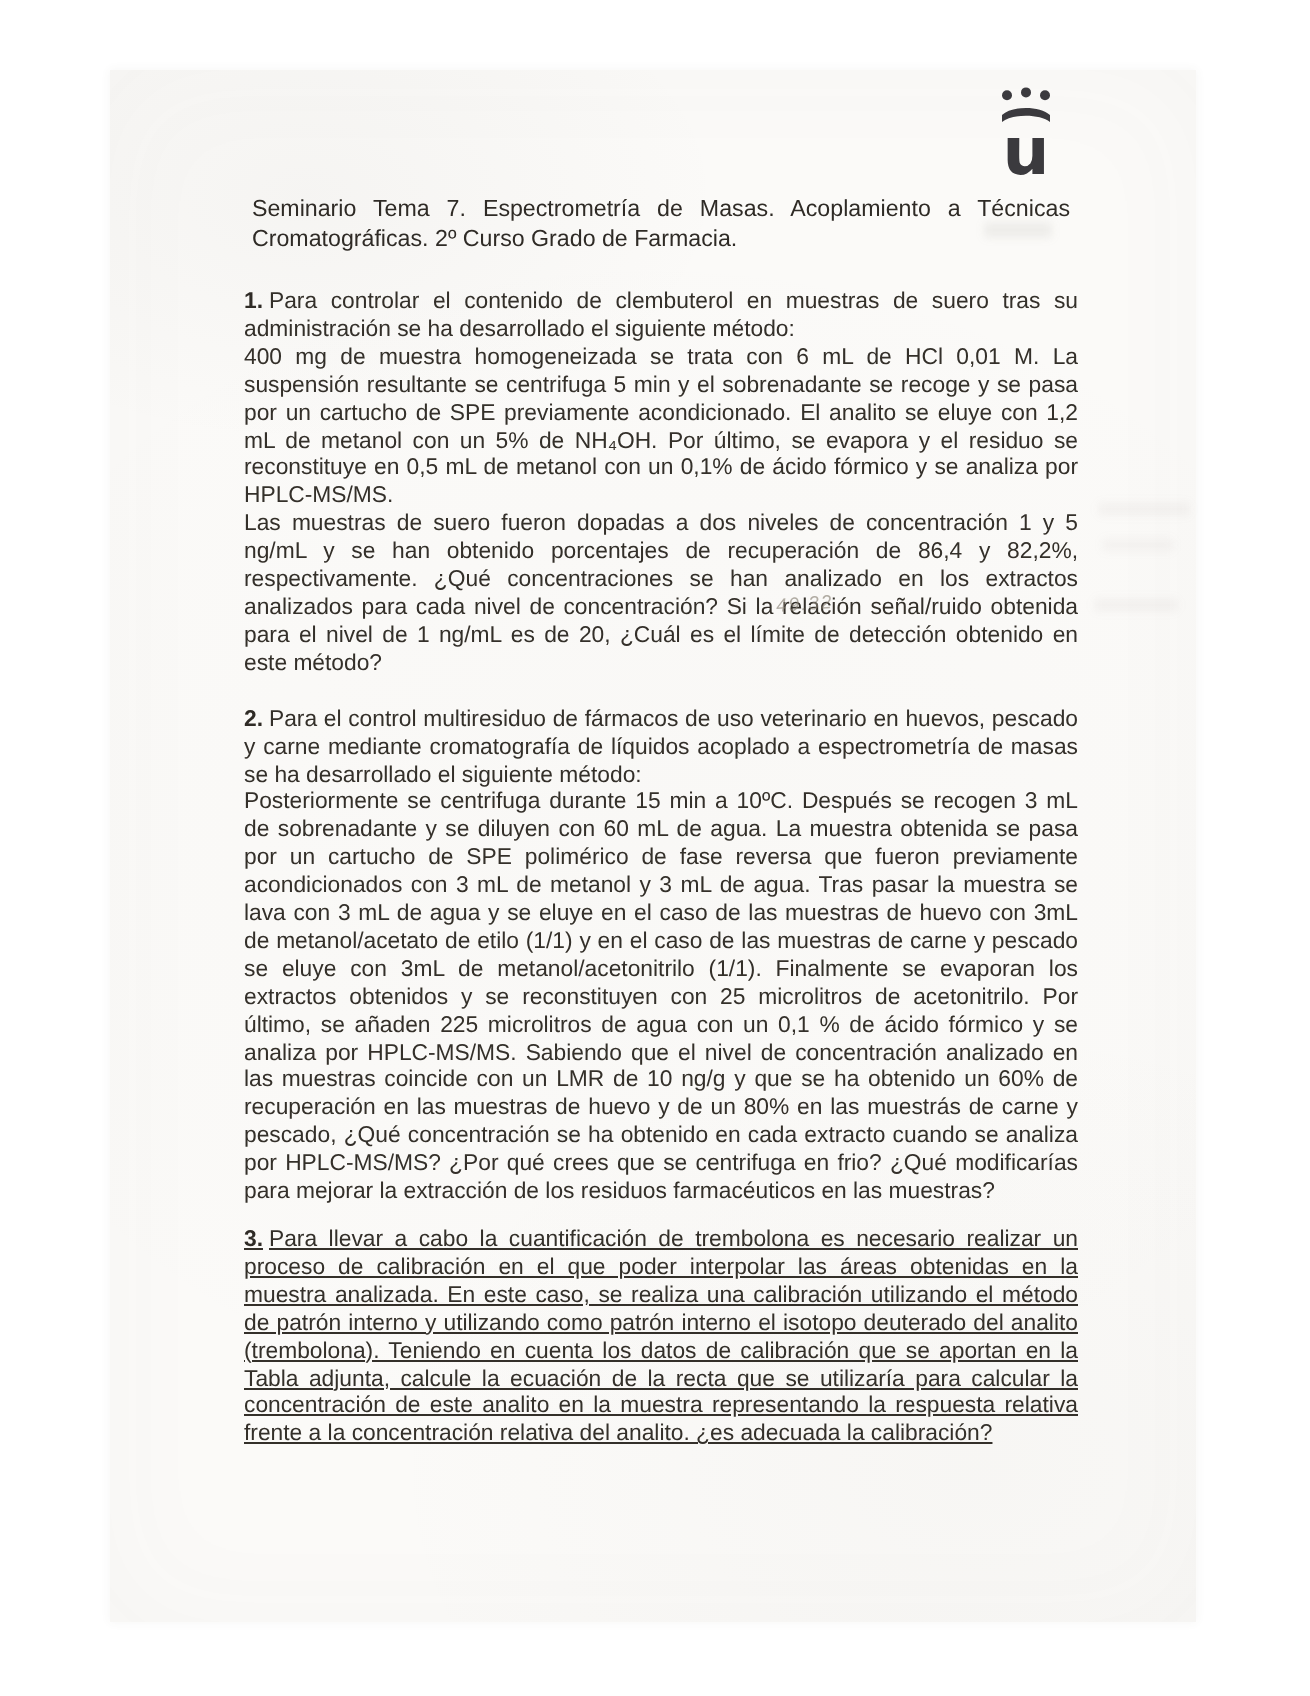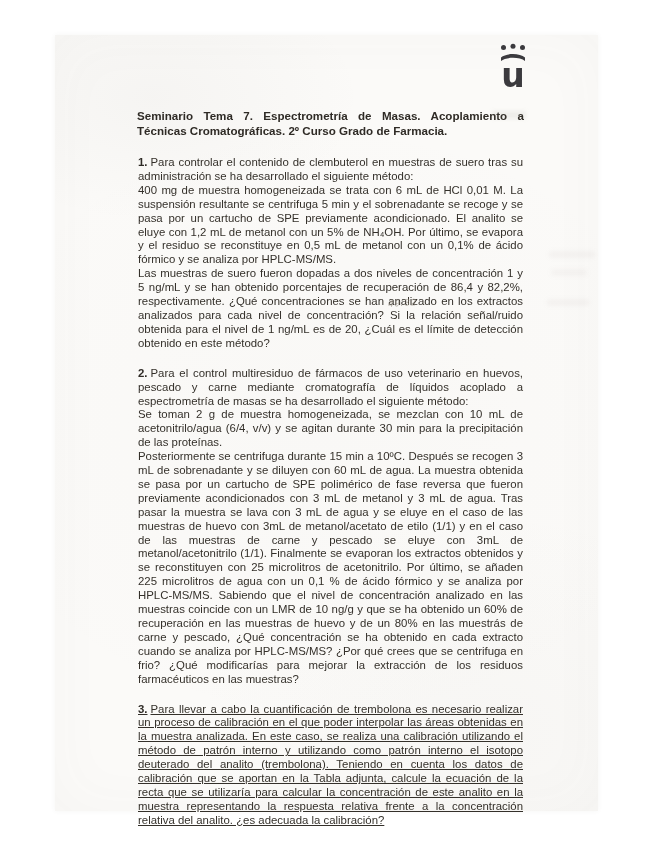--- a/index.html
+++ b/index.html
@@ -37,28 +37,28 @@
   }
   .logo .ink { fill: #3b3a3e; }
   .content {
     position: absolute;
     left: 67px;
     top: 58px;
     width: 417px;
     color: #34302a;
   }
   .doc-title {
-    margin: 15px;
+    margin: 4px;
     font-size: 11.6px;
     line-height: 15px;
-    font-weight: bold;
+    font-weight: normal;
     text-align: justify;
     color: #2f2b26;
   }
-  .question { margin: 16px; }
+  .question { margin: 0; }
   .q1 { margin-top: 18px; }
   .q2 { margin-top: 14px; }
   .q3 { margin-top: 10px; text-decoration: underline; }
   .seg {
     margin: 0;
     font-size: 11.4px;
     line-height: 13.9px;
     text-align: justify;
     color: #34302a;
   }
@@ -106,21 +106,20 @@
       <p class="doc-title">Seminario Tema 7. Espectrometría de Masas. Acoplamiento a Técnicas Cromatográficas. 2º Curso Grado de Farmacia.</p>
 
       <div class="question q1">
         <p class="seg"><span class="qnum">1.</span><span>Para controlar el contenido de clembuterol en muestras de suero tras su administración se ha desarrollado el siguiente método:</span></p>
         <p class="seg">400 mg de muestra homogeneizada se trata con 6 mL de HCl 0,01 M. La suspensión resultante se centrifuga 5 min y el sobrenadante se recoge y se pasa por un cartucho de SPE previamente acondicionado. El analito se eluye con 1,2 mL de metanol con un 5% de NH₄OH. Por último, se evapora y el residuo se reconstituye en 0,5 mL de metanol con un 0,1% de ácido fórmico y se analiza por HPLC-MS/MS.</p>
         <p class="seg">Las muestras de suero fueron dopadas a dos niveles de concentración 1 y 5 ng/mL y se han obtenido porcentajes de recuperación de 86,4 y 82,2%, respectivamente. ¿Qué concentraciones se han analizado en los extractos analizados para cada nivel de concentración? Si la relación señal/ruido obtenida para el nivel de 1 ng/mL es de 20, ¿Cuál es el límite de detección obtenido en este método?</p>
       </div>
 
       <div class="question q2">
         <p class="seg"><span class="qnum">2.</span><span>Para el control multiresiduo de fármacos de uso veterinario en huevos, pescado y carne mediante cromatografía de líquidos acoplado a espectrometría de masas se ha desarrollado el siguiente método:</span></p>
-        <p class="seg">Se toman 2 g de muestra homogeneizada, se mezclan con 10 mL de acetonitrilo/agua (6/4, v/v) y se agitan durante 30 min para la precipitación de las proteínas.</p>
         <p class="seg">Posteriormente se centrifuga durante 15 min a 10ºC. Después se recogen 3 mL de sobrenadante y se diluyen con 60 mL de agua. La muestra obtenida se pasa por un cartucho de SPE polimérico de fase reversa que fueron previamente acondicionados con 3 mL de metanol y 3 mL de agua. Tras pasar la muestra se lava con 3 mL de agua y se eluye en el caso de las muestras de huevo con 3mL de metanol/acetato de etilo (1/1) y en el caso de las muestras de carne y pescado se eluye con 3mL de metanol/acetonitrilo (1/1). Finalmente se evaporan los extractos obtenidos y se reconstituyen con 25 microlitros de acetonitrilo. Por último, se añaden 225 microlitros de agua con un 0,1 % de ácido fórmico y se analiza por HPLC-MS/MS. Sabiendo que el nivel de concentración analizado en las muestras coincide con un LMR de 10 ng/g y que se ha obtenido un 60% de recuperación en las muestras de huevo y de un 80% en las muestrás de carne y pescado, ¿Qué concentración se ha obtenido en cada extracto cuando se analiza por HPLC-MS/MS? ¿Por qué crees que se centrifuga en frio? ¿Qué modificarías para mejorar la extracción de los residuos farmacéuticos en las muestras?</p>
       </div>
 
       <div class="question q3">
         <p class="seg"><span class="qnum">3.</span><span>Para llevar a cabo la cuantificación de trembolona es necesario realizar un proceso de calibración en el que poder interpolar las áreas obtenidas en la muestra analizada. En este caso, se realiza una calibración utilizando el método de patrón interno y utilizando como patrón interno el isotopo deuterado del analito (trembolona). Teniendo en cuenta los datos de calibración que se aportan en la Tabla adjunta, calcule la ecuación de la recta que se utilizaría para calcular la concentración de este analito en la muestra representando la respuesta relativa frente a la concentración relativa del analito. ¿es adecuada la calibración?</span></p>
       </div>
     </div>
 
     <div class="handwriting">49.32</div>
 

